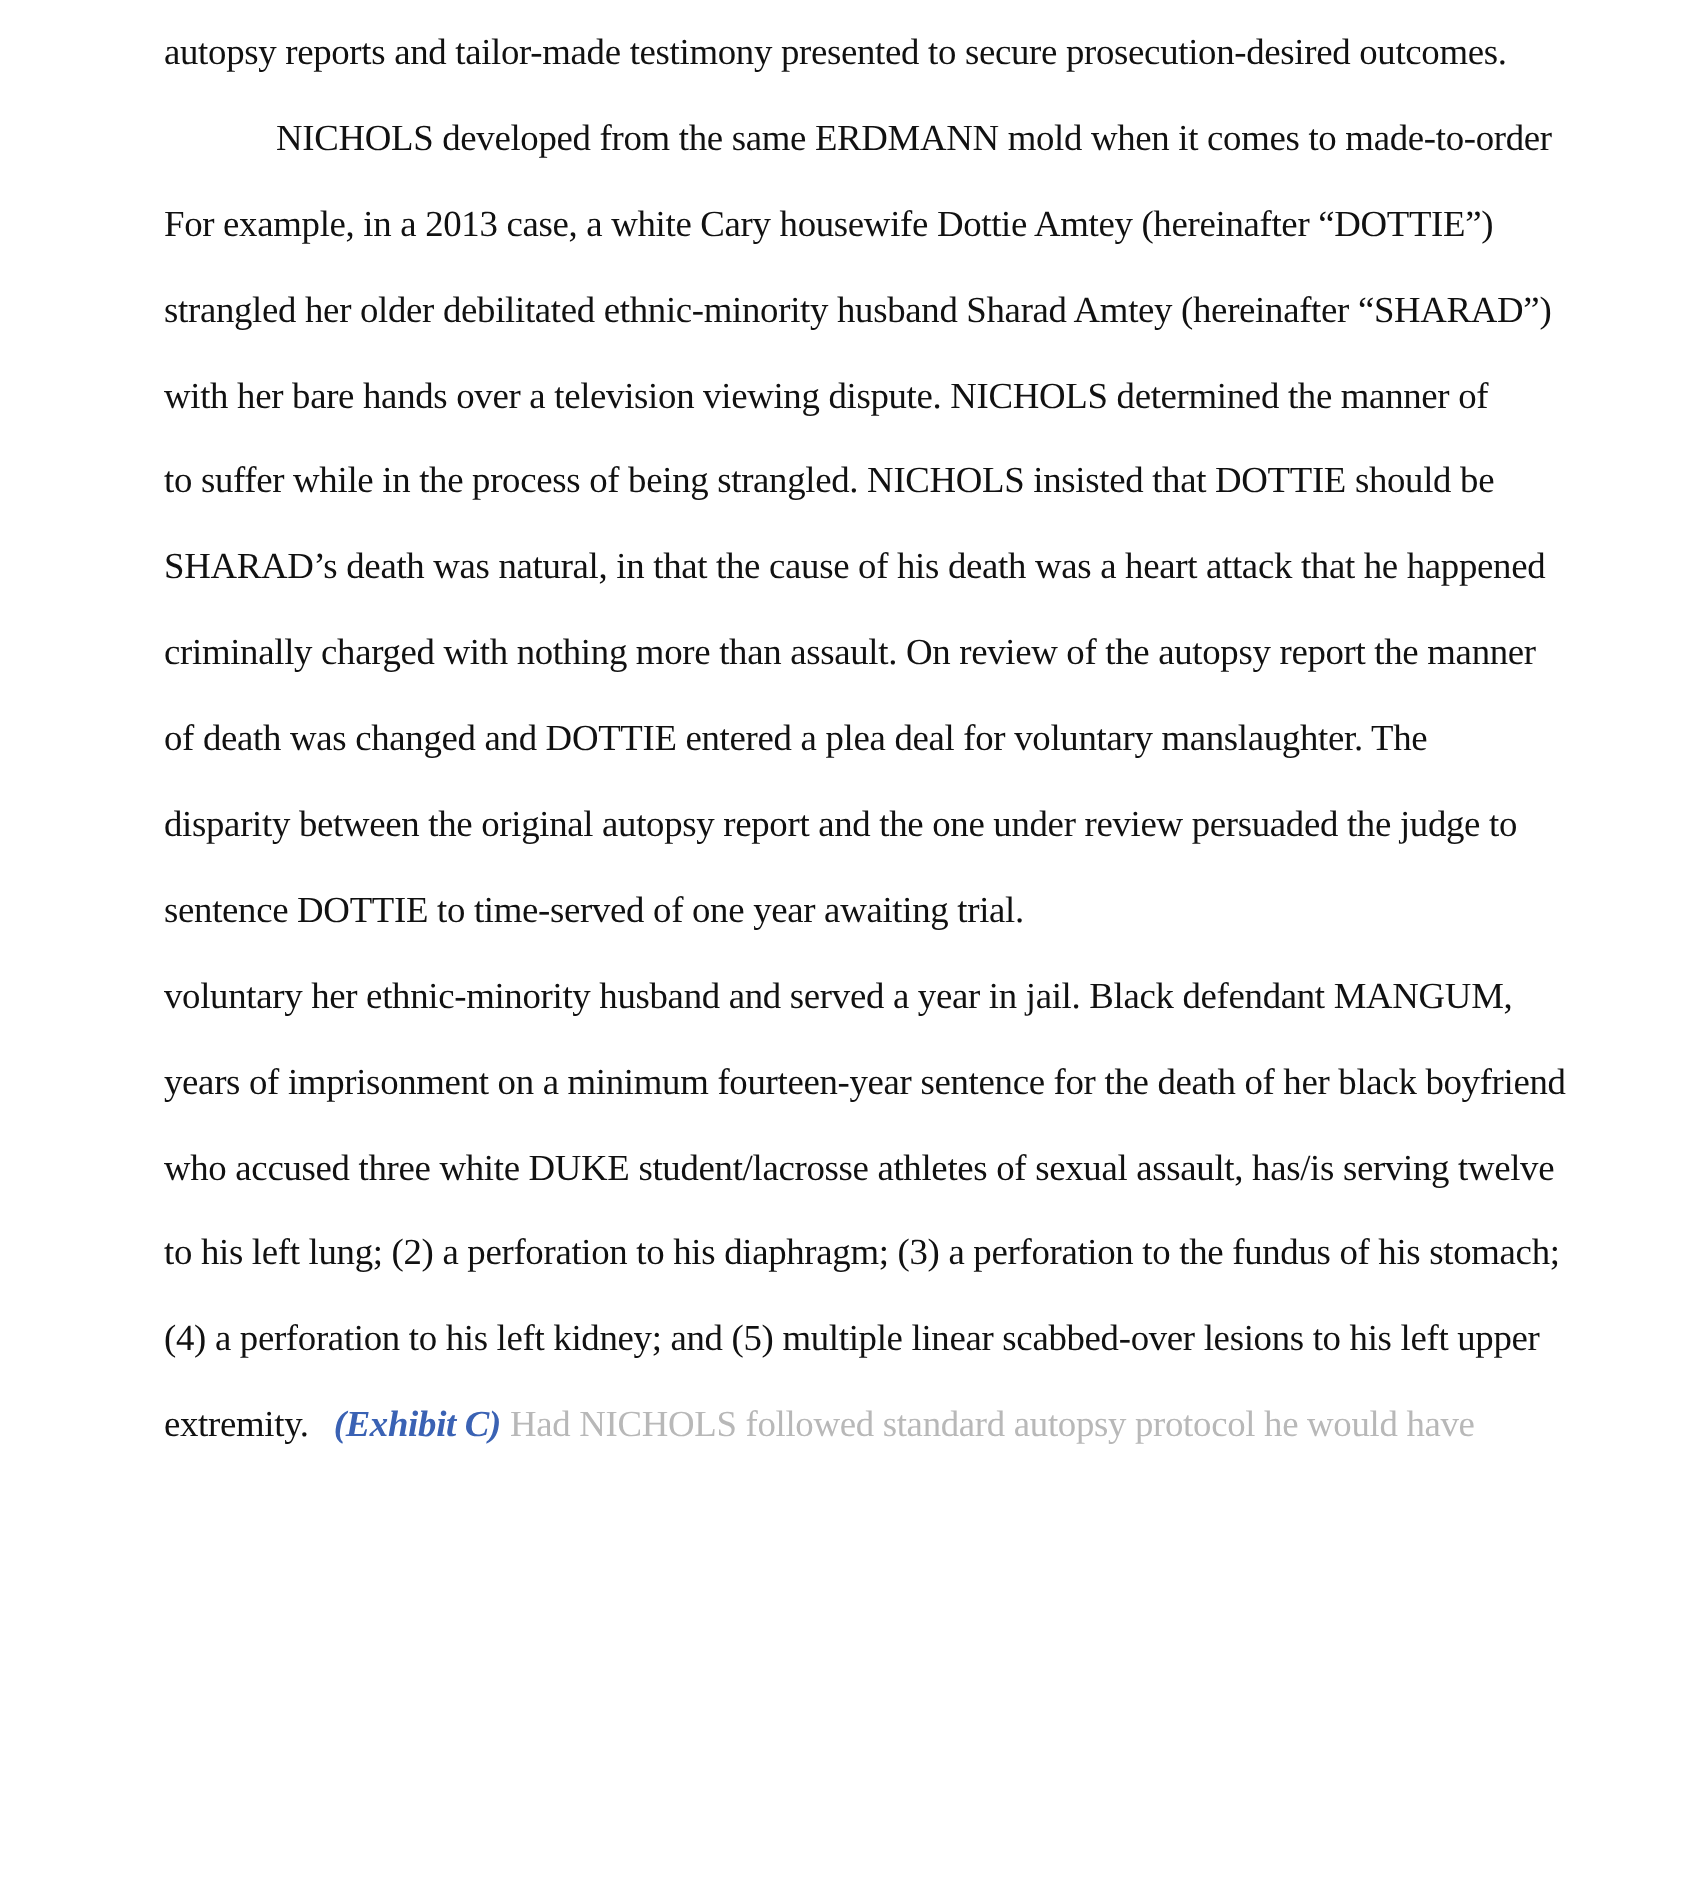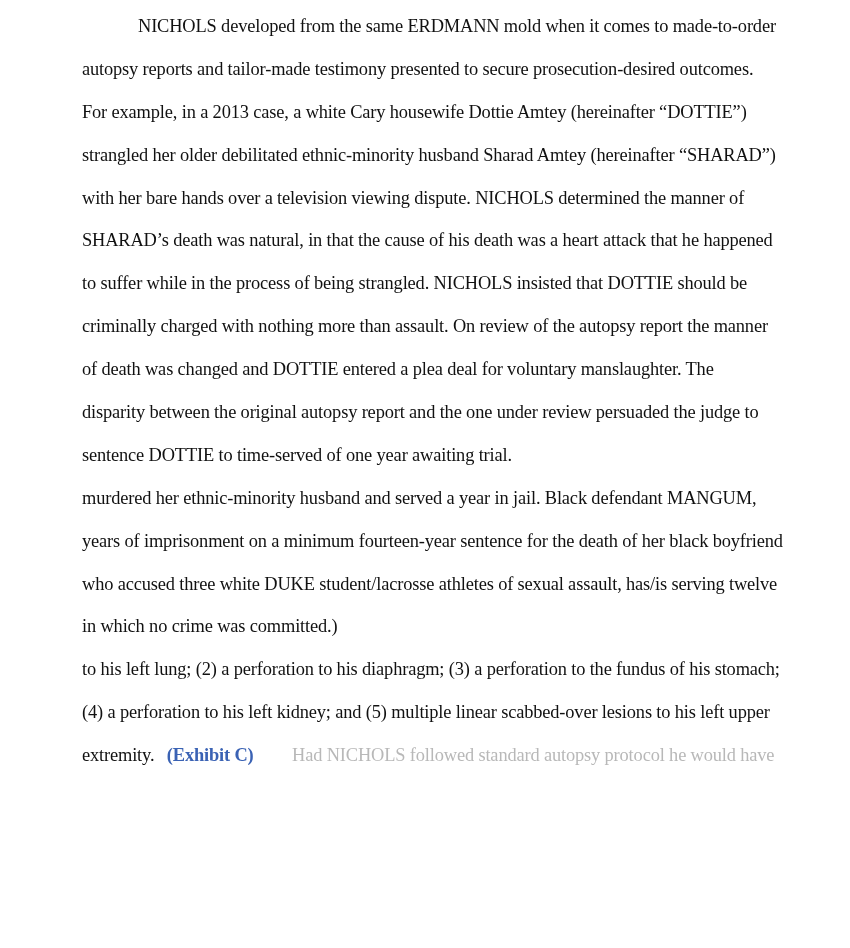--- a/index.html
+++ b/index.html
@@ -27,47 +27,46 @@
       height: 42.9px;
       line-height: 36px;
       white-space: nowrap;
     }
     .indent {
       padding-left: 56px;
     }
     .exhibit {
       color: #3a62b4;
       font-weight: bold;
+      font-style: italic;
       margin-left: 8px;
     }
     .faded {
       color: #b8b8b8;
-      margin-left: 34px;
     }
   </style>
 </head>
 <body>
 
 <div class="page">
+  <div class="line">autopsy reports and tailor-made testimony presented to secure prosecution-desired outcomes.</div>
   <div class="line indent">NICHOLS developed from the same ERDMANN mold when it comes to made-to-order</div>
-  <div class="line">autopsy reports and tailor-made testimony presented to secure prosecution-desired outcomes.</div>
   <div class="line">For example, in a 2013 case, a white Cary housewife Dottie Amtey (hereinafter “DOTTIE”)</div>
   <div class="line">strangled her older debilitated ethnic-minority husband Sharad Amtey (hereinafter “SHARAD”)</div>
   <div class="line">with her bare hands over a television viewing dispute.  NICHOLS determined the manner of</div>
+  <div class="line">to suffer while in the process of being strangled.  NICHOLS insisted that DOTTIE should be</div>
   <div class="line">SHARAD’s death was natural, in that the cause of his death was a heart attack that he happened</div>
-  <div class="line">to suffer while in the process of being strangled.  NICHOLS insisted that DOTTIE should be</div>
   <div class="line">criminally charged with nothing more than assault.  On review of the autopsy report the manner</div>
   <div class="line">of death was changed and DOTTIE entered a plea deal for voluntary manslaughter.  The</div>
   <div class="line">disparity between the original autopsy report and the one under review persuaded the judge to</div>
   <div class="line">sentence DOTTIE to time-served of one year awaiting trial.</div>
 
-  <div class="line">murdered her ethnic-minority husband and served a year in jail.  Black defendant MANGUM,</div>
+  <div class="line">voluntary her ethnic-minority husband and served a year in jail.  Black defendant MANGUM,</div>
   <div class="line">years of imprisonment on a minimum fourteen-year sentence for the death of her black boyfriend</div>
   <div class="line">who accused three white DUKE student/lacrosse athletes of sexual assault, has/is serving twelve</div>
-  <div class="line">in which no crime was committed.)</div>
 
   <div class="line">to his left lung; (2) a perforation to his diaphragm; (3) a perforation to the fundus of his stomach;</div>
   <div class="line">(4) a perforation to his left kidney; and (5) multiple linear scabbed-over lesions to his left upper</div>
   <div class="line">
     <span>extremity.</span>
     <span class="exhibit">(Exhibit C)</span>
     <span class="faded">Had NICHOLS followed standard autopsy protocol he would have</span>
   </div>
 </div>
 

